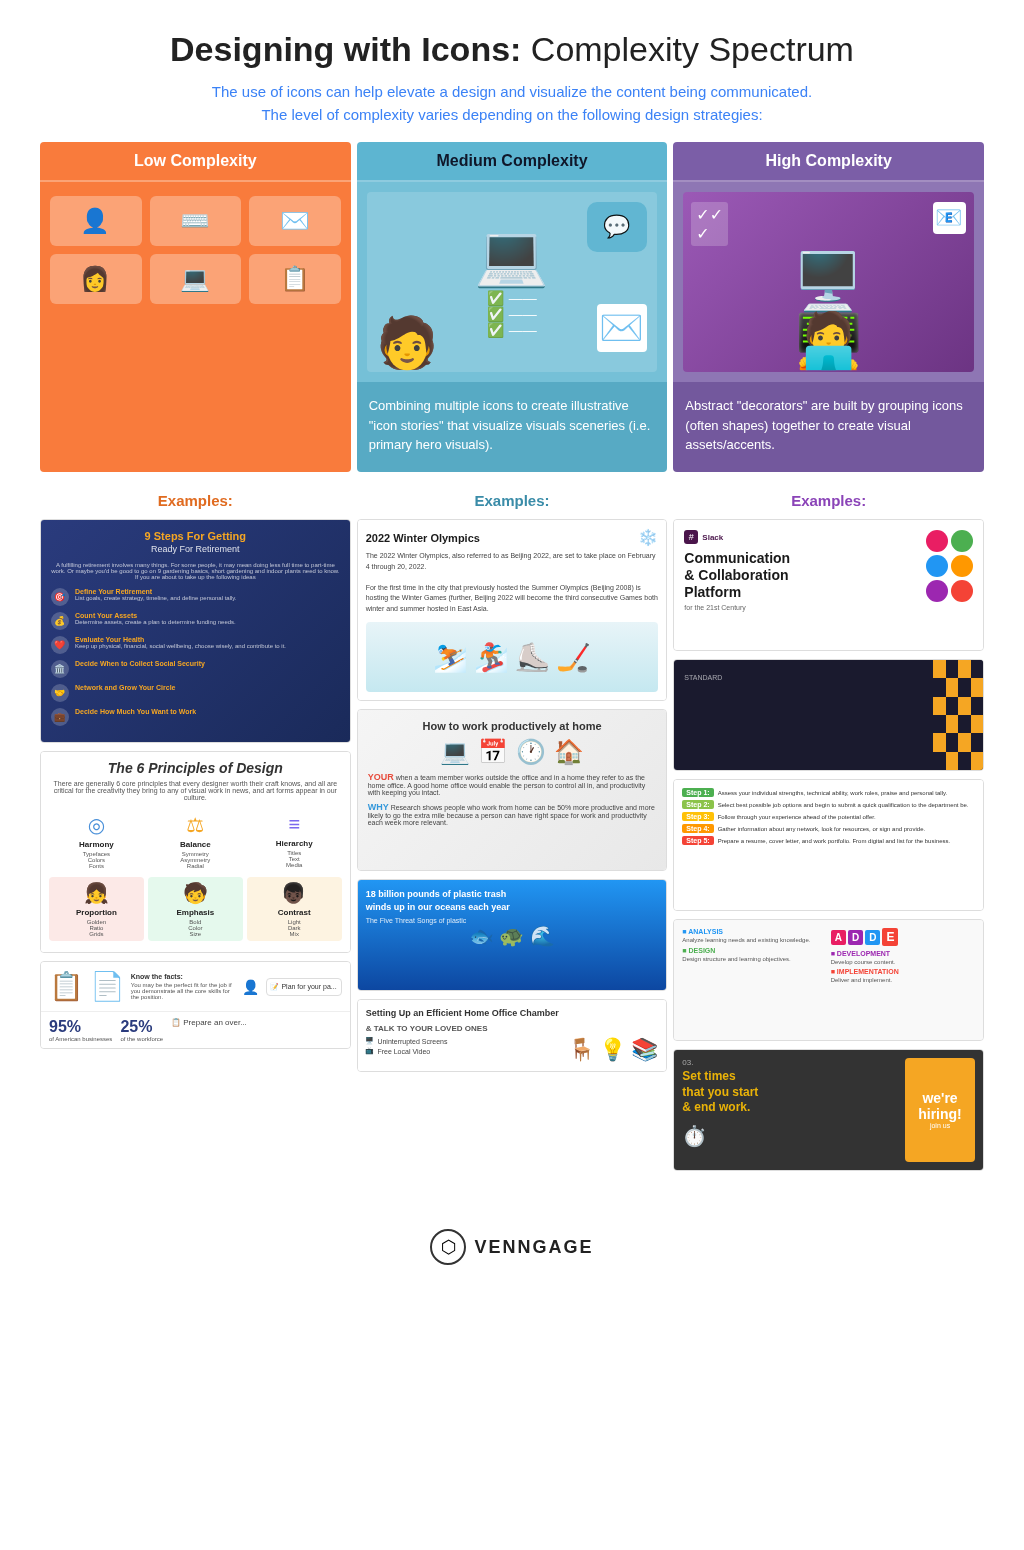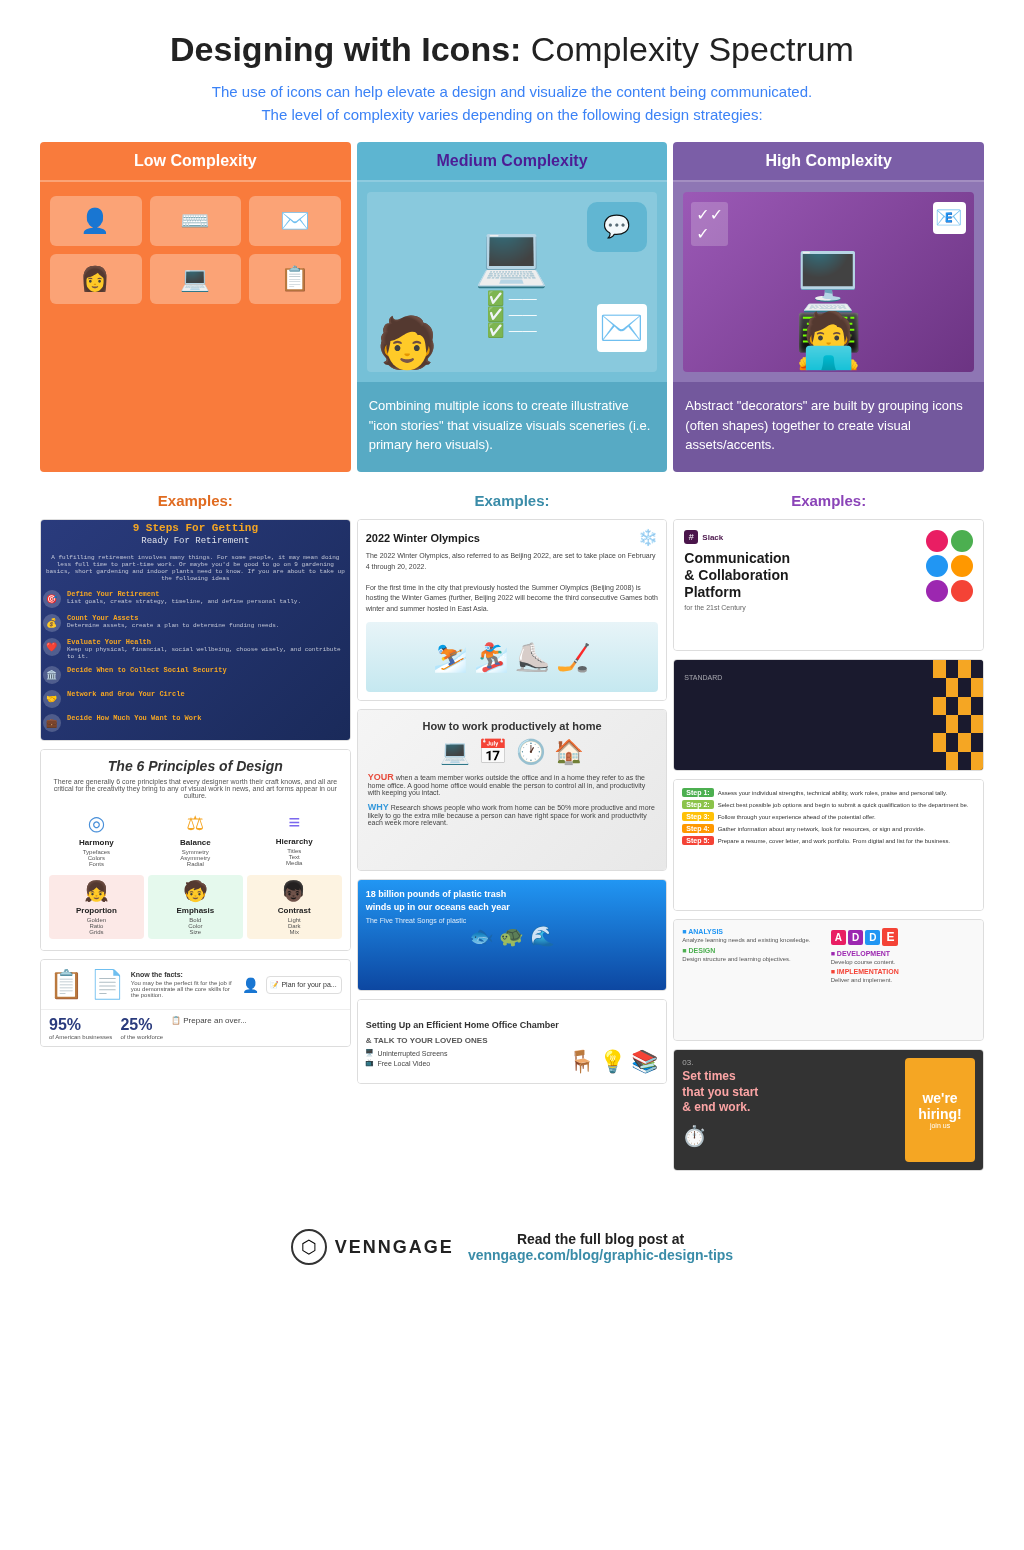--- a/index.html
+++ b/index.html
@@ -48,21 +48,21 @@
     .complexity-col .col-header {
       text-align: center;
       padding: 10px 6px;
       font-size: 16px;
       font-weight: 600;
       border-bottom: 2px solid rgba(0,0,0,0.1);
     }
     .col-low { background: #F97B3C; }
     .col-low .col-header { color: #fff; border-bottom: 2px solid rgba(255,255,255,0.3); }
     .col-medium { background: #5DB5D1; }
-    .col-medium .col-header { color: #4c1d95; border-bottom: 2px solid rgba(255,255,255,0.3); }
+    .col-medium .col-header { color: #0f172a; border-bottom: 2px solid rgba(255,255,255,0.3); }
     .col-high { background: #7B5EA7; }
     .col-high .col-header { color: #fff; border-bottom: 2px solid rgba(255,255,255,0.3); }
 
     .col-description {
       padding: 14px 12px;
       font-size: 13px;
       color: #fff;
       line-height: 1.5;
       background: rgba(0,0,0,0.06);
       min-height: 90px;
@@ -91,24 +91,23 @@
       border: 1px solid #ddd;
       border-radius: 4px;
       overflow: hidden;
       margin-bottom: 8px;
       background: #f8f8f8;
     }
 
     
     .retirement-card {
       background: linear-gradient(135deg, #2A3B7D 0%, #1a2a5a 100%);
-      padding: 2px;
+      padding: 10px;
       min-height: 200px;
       color: #fff;
-      font-family: Liberation Mono, monospace;
     }
     .retirement-card .card-title {
       color: #F5A623;
       font-size: 11px;
       font-weight: 700;
       text-align: center;
       margin-bottom: 2px;
     }
     .retirement-card .card-subtitle {
       color: #fff;
@@ -313,21 +312,21 @@
       color: #fff;
     }
     .hiring-left .hl-step {
       font-size: 8px;
       color: #aaa;
       margin-bottom: 2px;
     }
     .hiring-left .hl-title {
       font-size: 12px;
       font-weight: 700;
-      color: #fca5a5;
+      color: #eab308;
       line-height: 1.3;
     }
     .hiring-right {
       width: 70px;
       background: #F5A623;
       border-radius: 4px;
       display: flex;
       align-items: center;
       justify-content: center;
       flex-direction: column;
@@ -672,21 +671,21 @@
           <div class="plastic-illustration">
             <span>🐟</span>
             <span>🐢</span>
             <span>🌊</span>
           </div>
         </div>
       </div>
 
       <div class="example-card">
         <div style="background:#fff; padding:8px;">
-          <div style="font-size:9px; font-weight:700; color:#333; margin-bottom:6px;margin-top:12px;">Setting Up an Efficient Home Office Chamber</div>
+          <div style="font-size:9px; font-weight:700; color:#333; margin-bottom:6px;">Setting Up an Efficient Home Office Chamber</div>
           <div style="font-size:8px; font-weight:700; color:#555; margin-bottom:4px;">&amp; TALK TO YOUR LOVED ONES</div>
           <div style="display:flex; gap:6px;">
             <div style="flex:1;">
               <div style="font-size:7px; color:#444; margin-bottom:2px; display:flex; gap:3px; align-items:center;">
                 <span>🖥️</span> 
                   <span>Uninterrupted Screens</span>
               </div>
               <div style="font-size:7px; color:#444; margin-bottom:2px; display:flex; gap:3px; align-items:center;">
                 <span>📺</span> 
                   <span>Free Local Video</span>
@@ -837,19 +836,15 @@
       </div>
 
     </div>
   </div>
 
   <div class="footer">
     <div class="footer-logo">
       <div class="footer-logo-icon">⬡</div>
       <div class="footer-logo-text">VENNGAGE</div>
     </div>
-    <div class="footer-cta">
-      <div class="fc-main">Read the full blog post at</div>
-      <div class="fc-link">venngage.com/blog/graphic-design-tips</div>
-    </div>
   </div>
 
 </div>
 
 </body></html>

